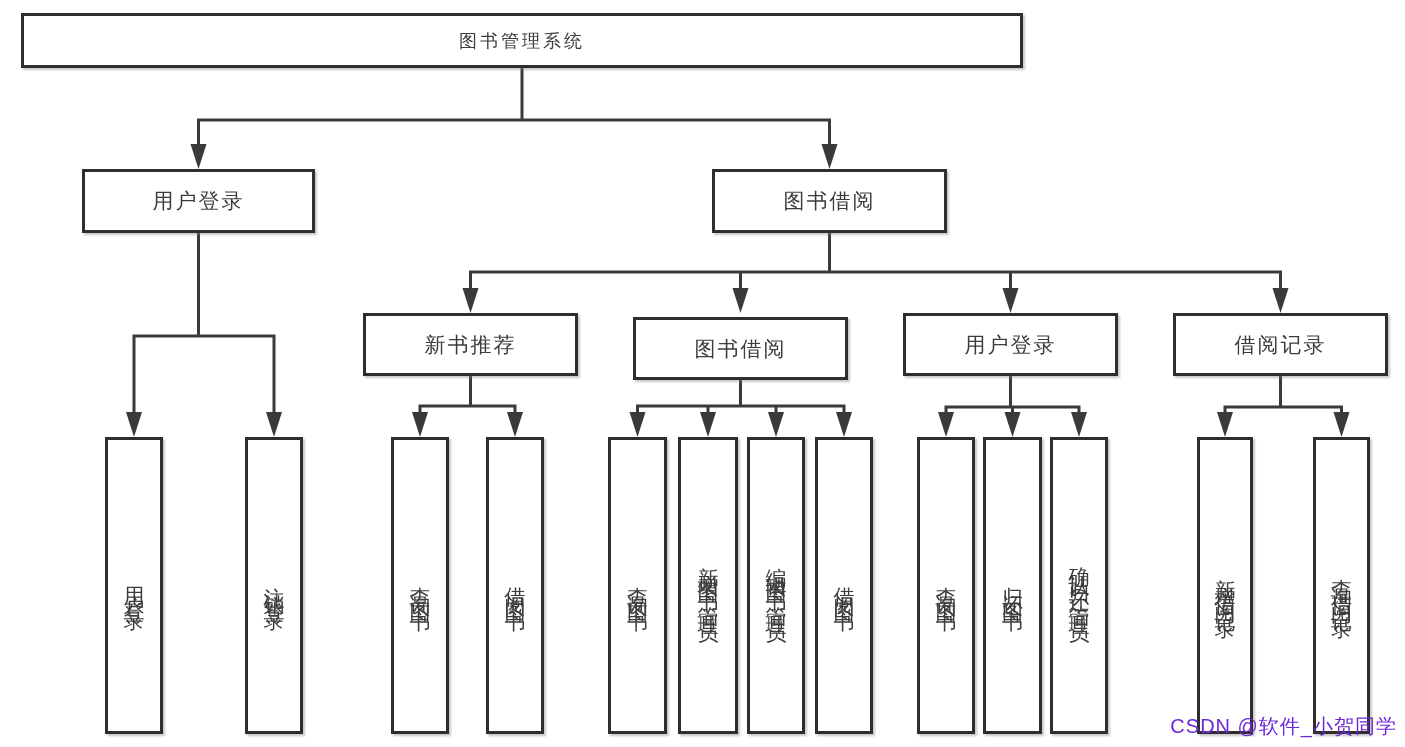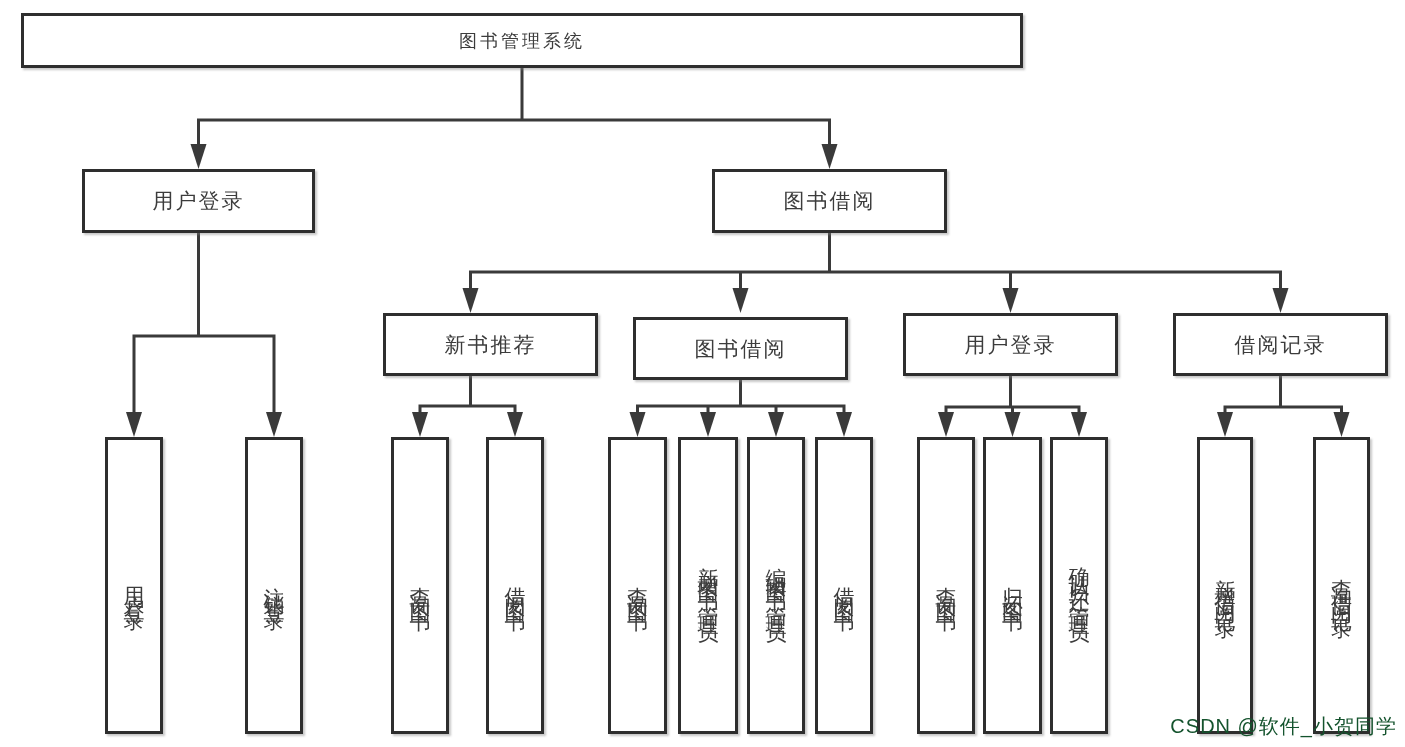--- a/index.html
+++ b/index.html
@@ -50,21 +50,21 @@
     font-size: 21px;
     letter-spacing: 8px;
     line-height: 52px;
     white-space: nowrap;
   }
   .watermark {
     position: absolute;
     right: 8px;
     bottom: 7px;
     font-size: 20px;
-    color: #14532d;
+    color: #6d28d9;
     letter-spacing: 1px;
   }
 </style>
 </head>
 <body>
 
 <div class="stage">
 
   <svg class="wires" viewBox="0 0 1405 747" xmlns="http://www.w3.org/2000/svg">
 
@@ -120,21 +120,21 @@
     <span>图书管理系统</span>
   </div>
 
   <div class="node h" style="left:82px; top:169px; width:233px; height:64px;">
     <span>用户登录</span>
   </div>
   <div class="node h" style="left:712px; top:169px; width:235px; height:64px;">
     <span>图书借阅</span>
   </div>
 
-  <div class="node h" style="left:363px; top:313px; width:215px; height:63px;margin-left:20px;">
+  <div class="node h" style="left:363px; top:313px; width:215px; height:63px;">
     <span>新书推荐</span>
   </div>
   <div class="node h" style="left:633px; top:317px; width:215px; height:63px;">
     <span>图书借阅</span>
   </div>
   <div class="node h" style="left:903px; top:313px; width:215px; height:63px;">
     <span>用户登录</span>
   </div>
   <div class="node h" style="left:1173px; top:313px; width:215px; height:63px;">
     <span>借阅记录</span>

